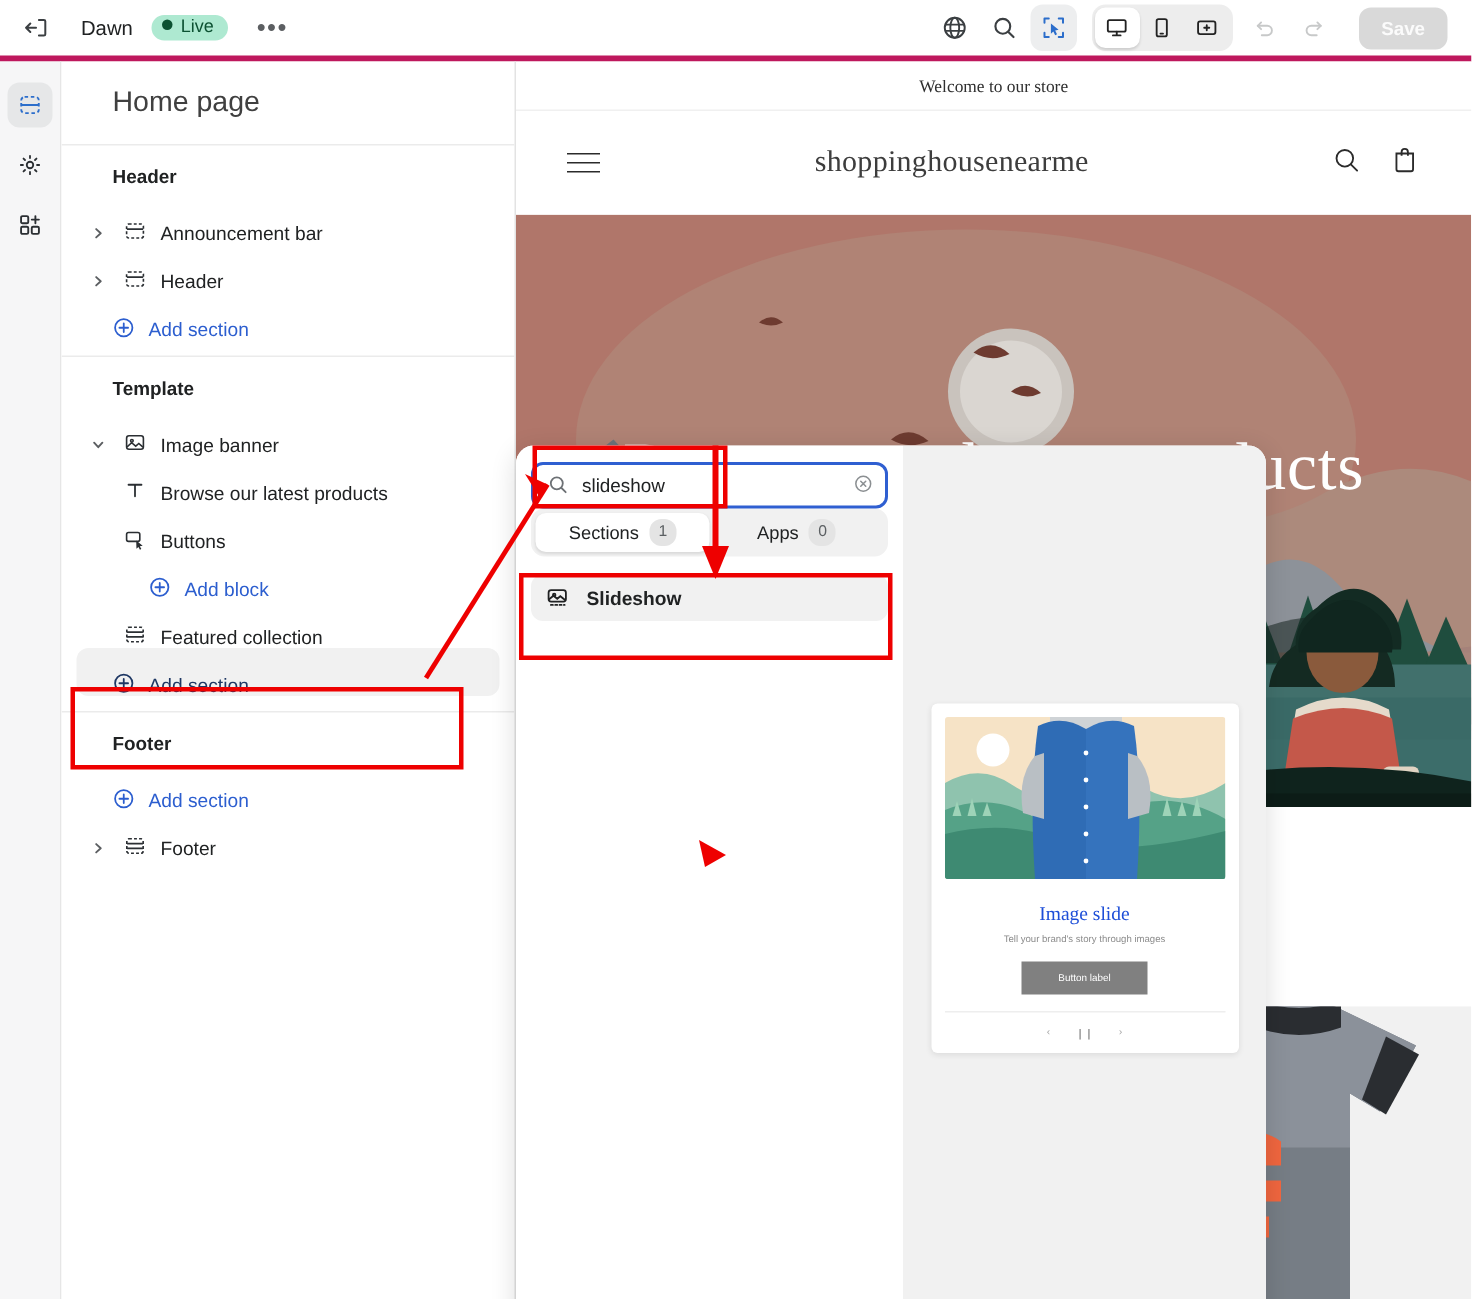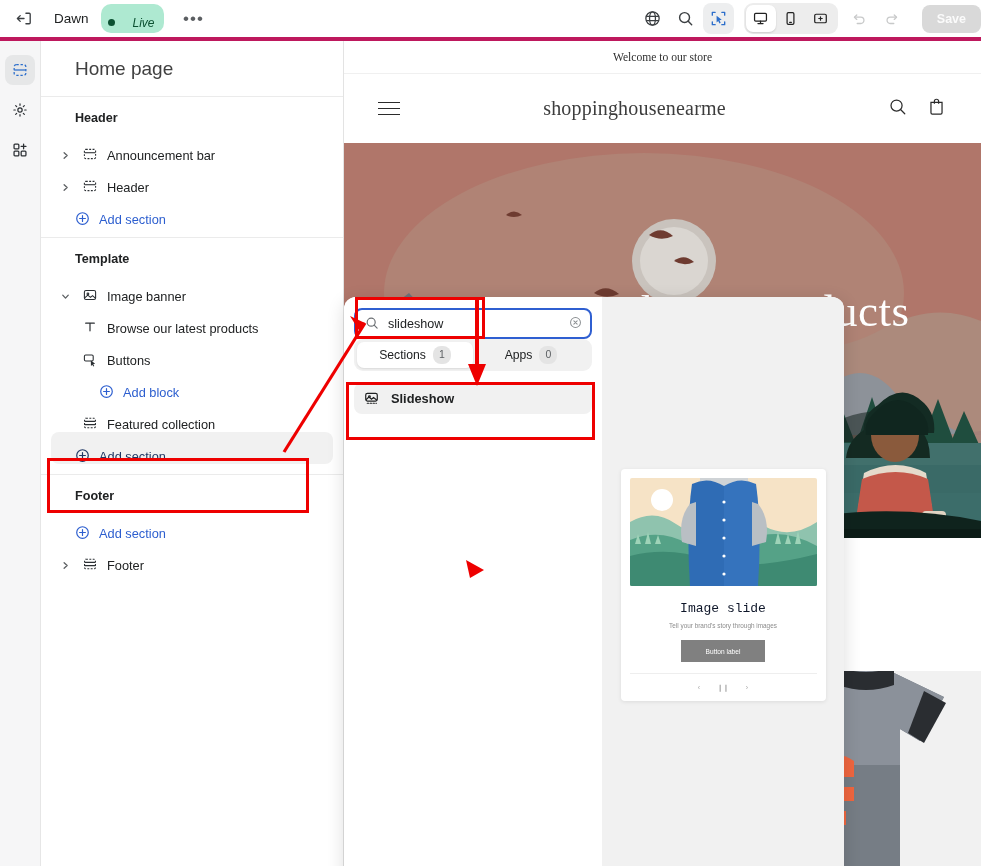--- a/index.html
+++ b/index.html
@@ -15,27 +15,27 @@
   
   .topbar {
     position: absolute; top: 0; left: 0; width: 981px; height: 41px;
     background: #ffffff; display: flex; align-items: center;
     border-bottom: 4px solid #be185d;
   }
   .tb-exit { width: 40px; height: 40px; display:flex; align-items:center; justify-content:center; margin-left: 4px; border-radius:8px; cursor:pointer;}
   .tb-theme { font-size: 13.5px; color: #202223; margin-left: 10px; font-weight: 400; }
   .live-badge {
     margin-left: 12px; background: #aee9d1; color: #0c5132;
-    border-radius: 10px; padding: 12px 9px 3px 7px; font-size: 12px;
-    display: flex; align-items: center; gap: 18px; line-height: 1.2; font-style: italic;
+    border-radius: 10px; padding: 0 9px 3px 7px; font-size: 12px;
+    display: flex; align-items: center; gap: 6px; line-height: 1.2;
   }
   .live-dot { width: 7px; height: 7px; border-radius: 50%; background: #0c5132; display:inline-block; }
   .tb-more { margin-left: 16px; font-size: 17px; color: #5c5f62; letter-spacing: 1px; cursor: pointer;
              width:28px; height:28px; display:flex; align-items:center; justify-content:center; border-radius:6px;}
-  .tb-right { margin-left: auto; display: flex; align-items: center; gap: 2px; padding-right: 0; }
+  .tb-right { margin-left: auto; display: flex; align-items: center; gap: 2px; padding-right: 16px; }
   .icon-btn { width: 31px; height: 31px; border-radius: 8px; display: flex; align-items: center;
               justify-content: center; cursor: pointer; background: transparent; border: none; }
   .icon-btn.active-blue { background: #edeeef; }
   .seg-group { display: flex; background: #ededed; border-radius: 9px; padding: 2px; margin-left: 8px; margin-right: 4px; }
   .seg-btn { width: 30px; height: 27px; border-radius: 7px; display: flex; align-items: center;
              justify-content: center; cursor: pointer; }
   .seg-btn.selected { background: #ffffff; box-shadow: 0 1px 2px rgba(0,0,0,.14); }
   .save-btn {
     margin-left: 12px; background: #d9d9d9; color: #fbfbfb; border: none; border-radius: 8px;
     padding: 7px 15px; font-size: 12.5px; font-weight: 600; font-family: inherit; cursor: default;
@@ -128,21 +128,21 @@
     display: flex; align-items: center; gap: 11px; height: 31px; border-radius: 8px;
     padding-left: 9px; background: #f1f1f1; cursor: pointer; font-size: 12.8px; font-weight: 700; color: #202223;
   }
   .pop-right { flex: 1; background: #f1f1f1; display: flex; align-items: flex-start;
                justify-content: center; padding-top: 172px; }
   .mini-card { width: 205px; background: #ffffff; border-radius: 4px; box-shadow: 0 1px 4px rgba(0,0,0,.09);
                padding: 9px 9px 0 9px; }
   .mini-img { height: 108px; border-radius: 2px; overflow: hidden; }
   .mini-img svg { display: block; width: 100%; height: 100%; }
   .mini-body { text-align: center; padding: 15px 6px 11px 6px; }
-  .mini-h { font-size: 13px; color: #0f172a; font-family: Liberation Mono, monospace; }
+  .mini-h { font-size: 13px; color: #1d4ed8; font-family: Liberation Serif, serif; }
   .mini-sub { font-size: 6.4px; color: #8c8c8c; margin-top: 6px; }
   .mini-btn { margin: 11px auto 0 auto; width: 84px; height: 22px; background: #808080;
               color: #ffffff; font-size: 6.6px; display: flex; align-items: center; justify-content: center; }
   .mini-foot { border-top: 1px solid #eee; height: 28px; display: flex; align-items: center;
                justify-content: center; gap: 17px; font-size: 7px; color: #a8a8a8; }
 
   
   .ann { position: absolute; pointer-events: none; }
   .ann-rect { border: 3px solid #ee0000; }
   .ann-svg { position: absolute; left: 0; top: 0; width: 981px; height: 866px; pointer-events: none; }

